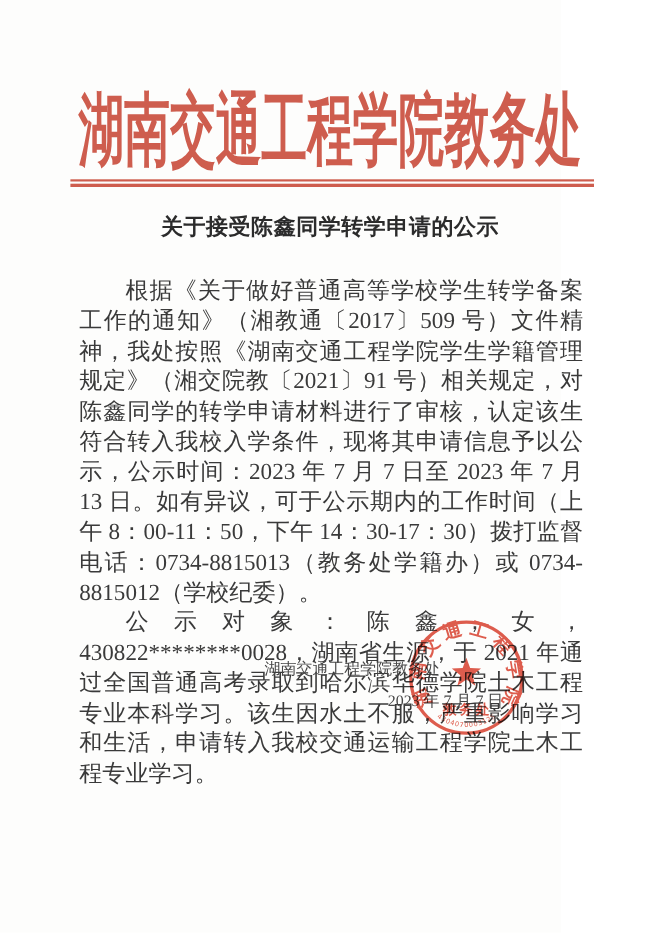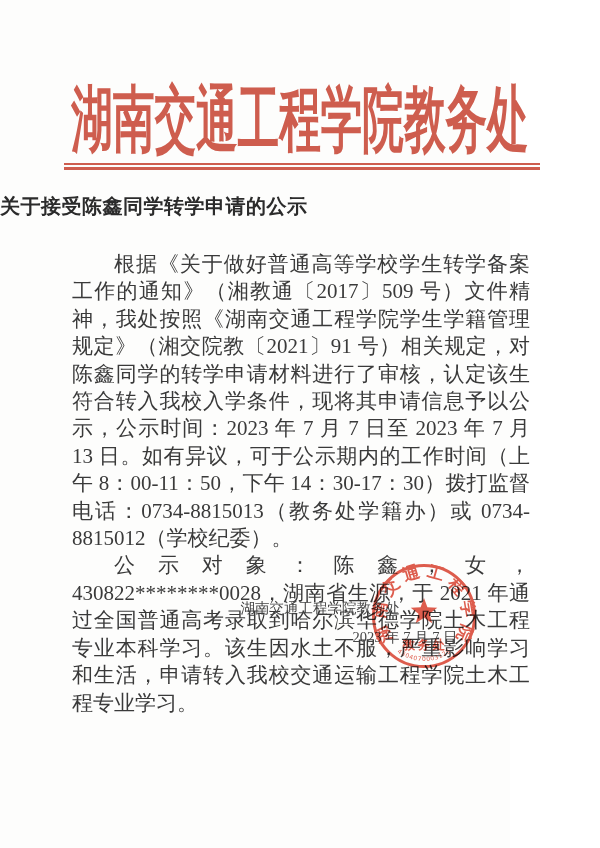--- a/index.html
+++ b/index.html
@@ -41,21 +41,21 @@
     position: absolute;
     left: 64px; width: 476px;
     background: var(--red-masthead);
   }
   .rule-thin  { top: 163px; height: 2px; }
   .rule-thick { top: 167px; height: 3px; }
   
   .doc-title {
     position: absolute;
     top: 193px; left: 0; width: 600px;
-    text-align: left;
+    text-align: center;
     font-family: "Liberation Sans", "DejaVu Sans", sans-serif;
     font-weight: bold;
     font-size: 20px;
     letter-spacing: 0.5px;
     color: #2b2b2b;
   }
   
   .doc-body {
     position: absolute;
     top: 251px; left: 72px; width: 458px;

